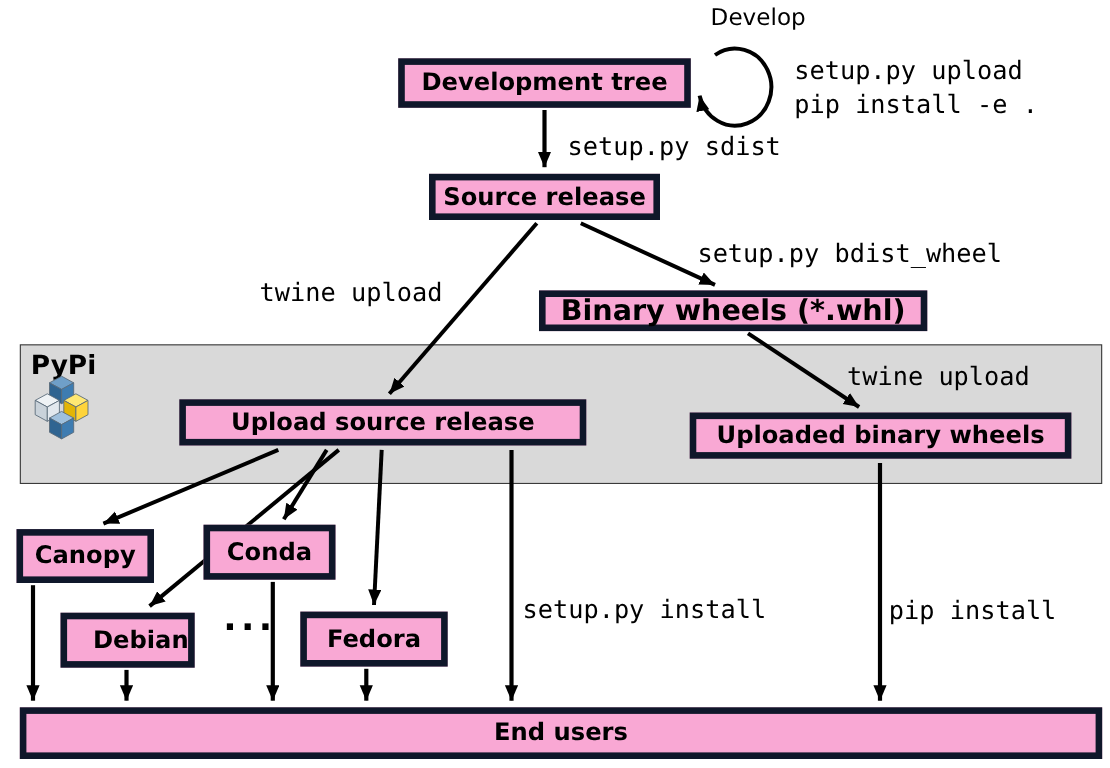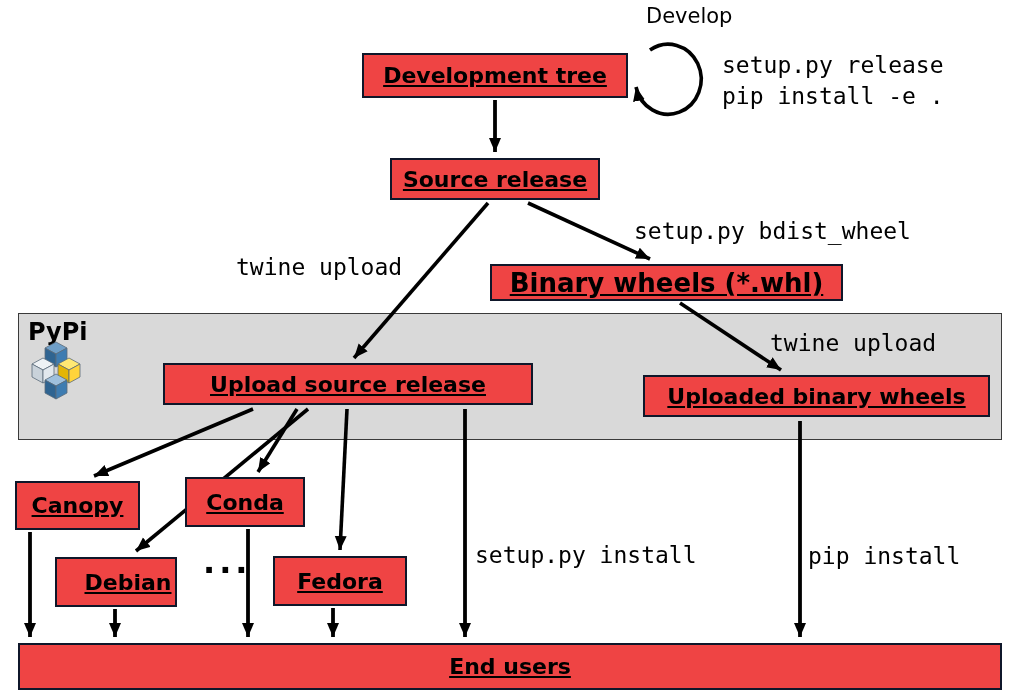--- a/index.html
+++ b/index.html
@@ -7,30 +7,29 @@
     position:relative;
     width:1009px;
     height:698px;
     background:#ffffff;
     font-family:"DejaVu Sans","Liberation Sans",sans-serif;
     color:#000;
     overflow:hidden;
   }
   .box{
     position:absolute;
-    background:#ef4444;
-    border:2px solid #0f172a;
+    background:#f9a8d4;
+    border:6px solid #0f172a;
     box-sizing:border-box;
     display:flex;
     align-items:center;
     justify-content:center;
     font-weight:bold;
     font-size:22px;
     white-space:nowrap;
-    text-decoration:underline;
   }
   .band{
     position:absolute;
     left:18px;top:313px;width:984px;height:127px;
     background:#d9d9d9;
     border:1px solid #3a3a3a;
     box-sizing:border-box;
   }
   .mono{
     position:absolute;
@@ -123,38 +122,39 @@
   </svg>
 
   <div class="box" style="left:362px;top:53px;width:266px;height:45px;">Development tree</div>
 
   <div class="box" style="left:390px;top:158px;width:210px;height:42px;">Source release</div>
 
   <div class="box" style="left:490px;top:264px;width:353px;height:37px;font-size:26px;">Binary wheels (*.whl)</div>
 
   <div class="box" style="left:163px;top:363px;width:370px;height:42px;">Upload source release</div>
 
-  <div class="box" style="left:627px;top:375px;width:347px;height:42px;margin-left:16px;">Uploaded binary wheels</div>
+  <div class="box" style="left:627px;top:375px;width:347px;height:42px;">Uploaded binary wheels</div>
 
   <div class="box" style="left:15px;top:481px;width:125px;height:49px;">Canopy</div>
 
   <div class="box" style="left:185px;top:477px;width:120px;height:50px;">Conda</div>
 
   <div class="box" style="left:55px;top:557px;width:122px;height:50px;padding-left:24px;">Debian</div>
 
   <div class="box" style="left:273px;top:556px;width:134px;height:50px;">Fedora</div>
 
   <div class="ellipsis">...</div>
 
   <div class="box" style="left:18px;top:643px;width:984px;height:47px;text-align:center;">End users</div>
 
   <div class="plain" style="left:646px;top:4px;">Develop</div>
-  <div class="mono" style="left:722px;top:52px;">setup.py release</div>
+  <div class="mono" style="left:722px;top:52px;">setup.py upload</div>
   <div class="mono" style="left:722px;top:83px;">pip install -e .</div>
 
+  <div class="mono" style="left:516px;top:121px;">setup.py sdist</div>
 
   <div class="mono" style="left:236px;top:254px;">twine upload</div>
 
   <div class="mono" style="left:634px;top:218px;">setup.py bdist_wheel</div>
 
   <div class="mono" style="left:770px;top:330px;">twine upload</div>
 
   <div class="mono" style="left:808px;top:543px;">pip install</div>
 
   <div class="mono" style="left:475px;top:542px;">setup.py install</div>

